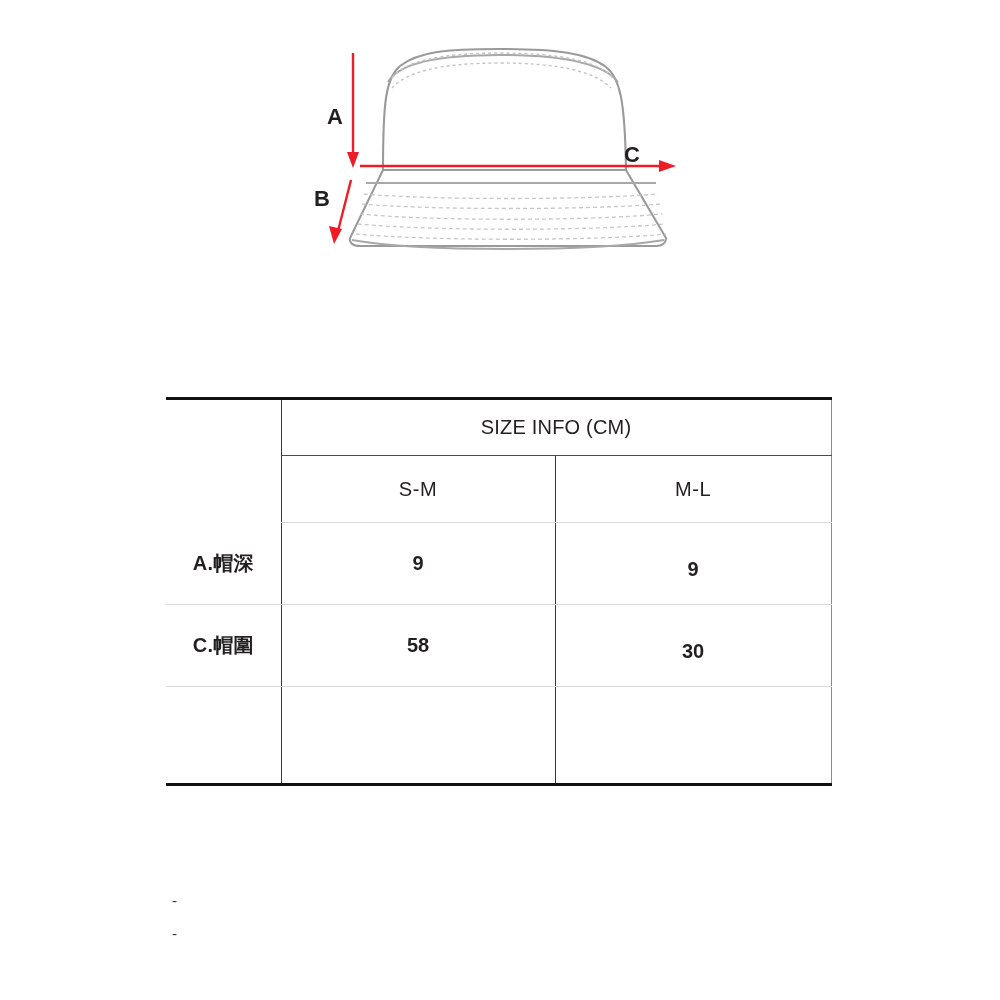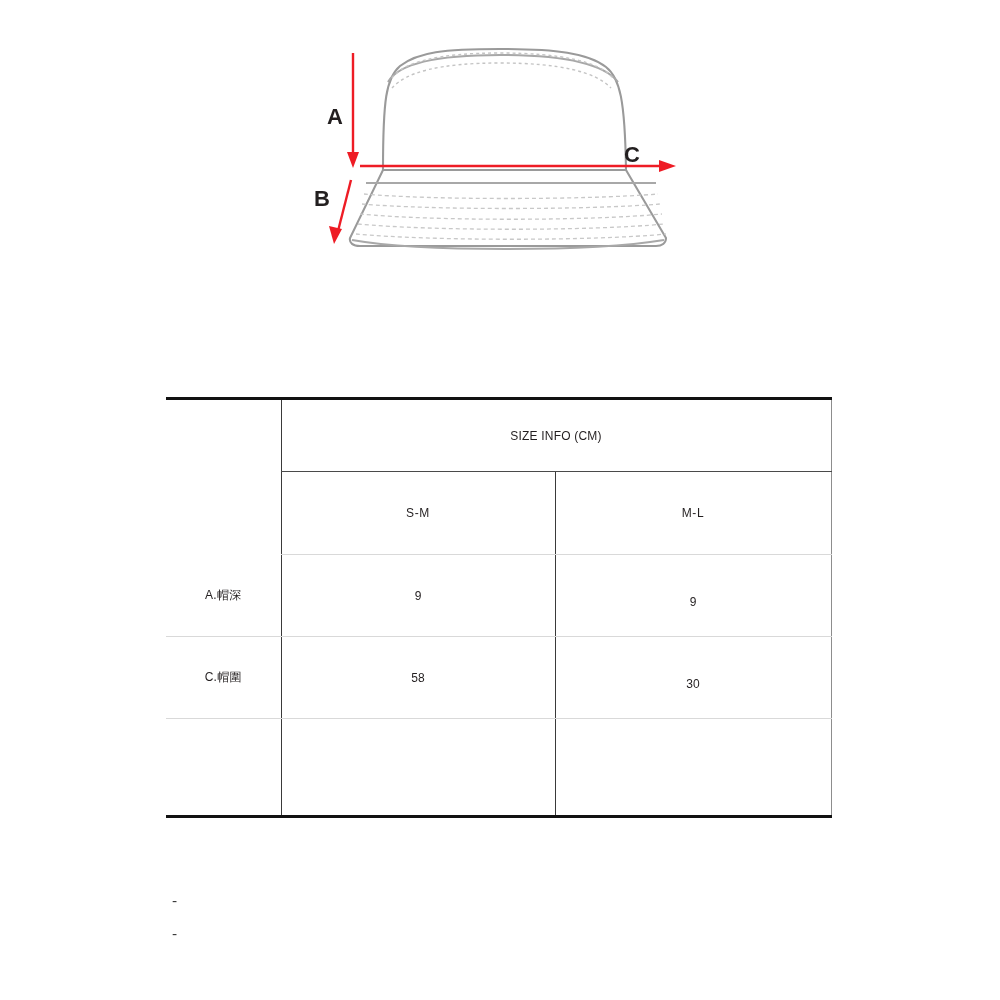--- a/index.html
+++ b/index.html
@@ -28,25 +28,25 @@
   
   #size-table {
     position: absolute;
     left: 166px;
     top: 397px;
     width: 665px;
     border-collapse: collapse;
     table-layout: fixed;
   }
   #size-table td {
-    padding: 16px;
+    padding: 8px;
     margin: 16px;
     vertical-align: middle;
     text-align: center;
-    font-size: 12px;
+    font-size: 20px;
     color: #231f20;
     font-family: "Liberation Sans", "DejaVu Sans", sans-serif;
   }
   .col-label { width: 115px; }
   .col-sm    { width: 274px; }
   .col-ml    { width: 276px; }
 
   
   .r-top td           { border-top: 3px solid #111; }
   .v-left             { border-left: 1px solid #3a3a3a; }
@@ -59,21 +59,21 @@
   .h-sizeinfo {
     height: 39px;
     font-size: 15px;
     letter-spacing: 0.2px;
   }
   .h-sizecol {
     height: 50px;
     font-size: 15px;
     letter-spacing: 0.6px;
   }
-  .data-row { height: 82px; }
+  .data-row { height: 82px; font-weight: bold; }
   .blank-row { height: 98px; }
 
   .cell-label {
     font-size: 15px;
     letter-spacing: 0.3px;
   }
   .cell-sm { font-size: 16px; }
   .cell-ml {
     font-size: 16px;
     position: relative;

